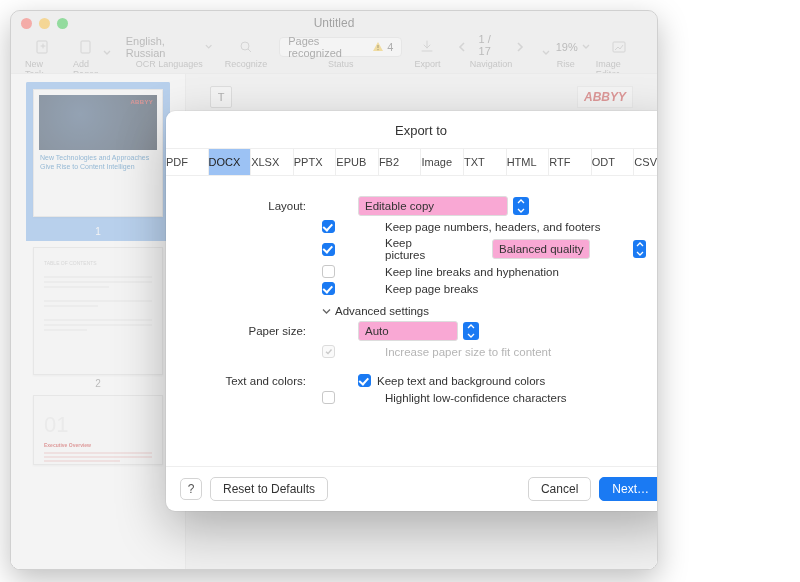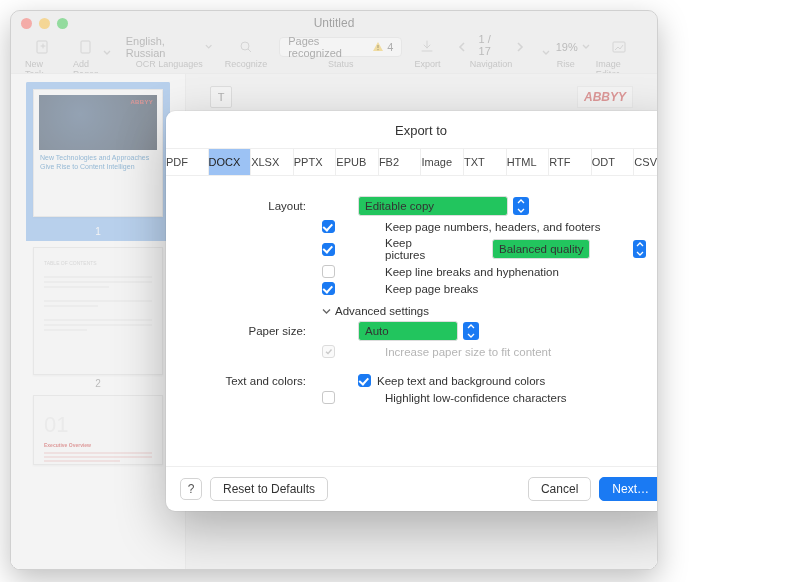--- a/index.html
+++ b/index.html
@@ -118,21 +118,21 @@
   }
   .tab:last-child{border-right:none;}
   .tab.active { background:#9cc2f4; color:#222; }
   .form {
     padding:16px 30px 0 30px;
   }
   .row { display:flex; align-items:center; margin:4px 0;gap:44px; }
   .row .lab { width:118px; text-align:right; padding-right:8px; color:#333; font-size:11.5px; }
   .row .ctl { flex:1; display:flex; align-items:center; gap:6px; }
   .select {
-    background:#22c55e; border:1px solid #ddd; border-radius:3px;
+    background:#f9a8d4; border:1px solid #ddd; border-radius:3px;
     padding:2px 6px; font-size:11.5px; color:#333; height:20px;
     display:flex; align-items:center;
   }
   .select.w1 { width:150px; }
   .select.w2 { width:122px; }
   .select.w3 { width:100px; }
   .stepper {
     width:16px; height:18px; background:#1a7af3; border-radius:3px;
     display:flex; flex-direction:column; margin-left:-1px;
   }

